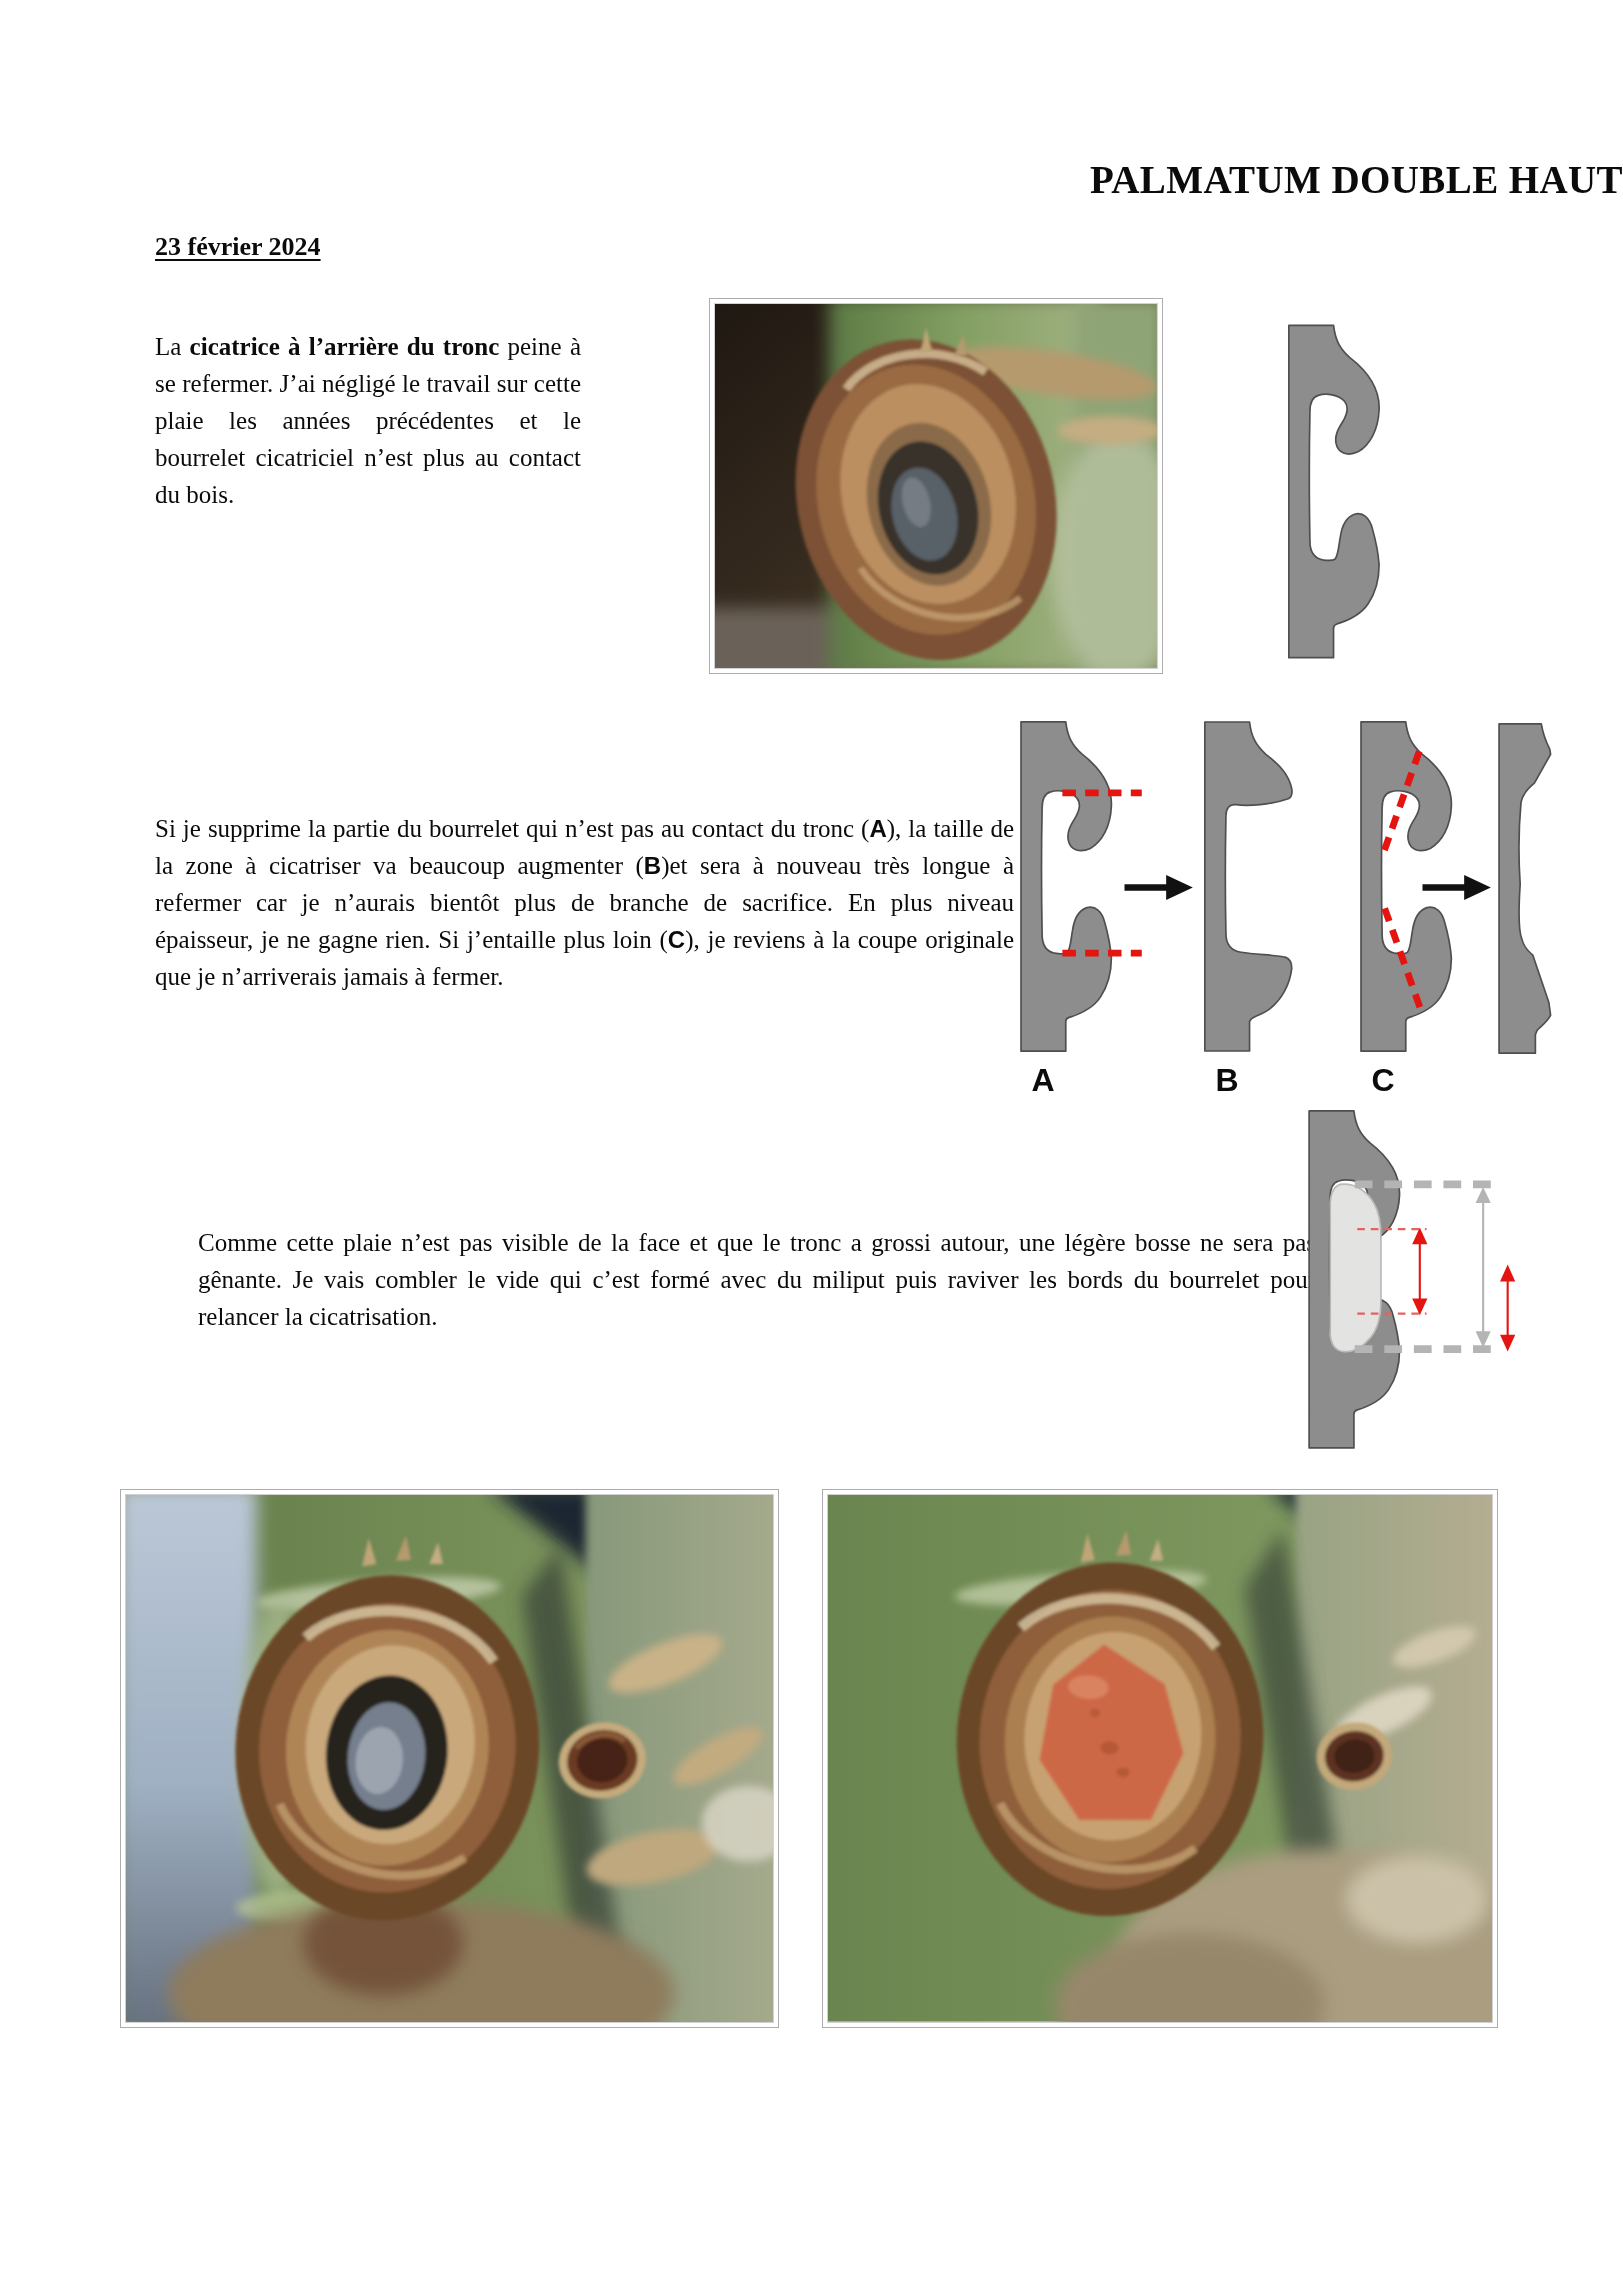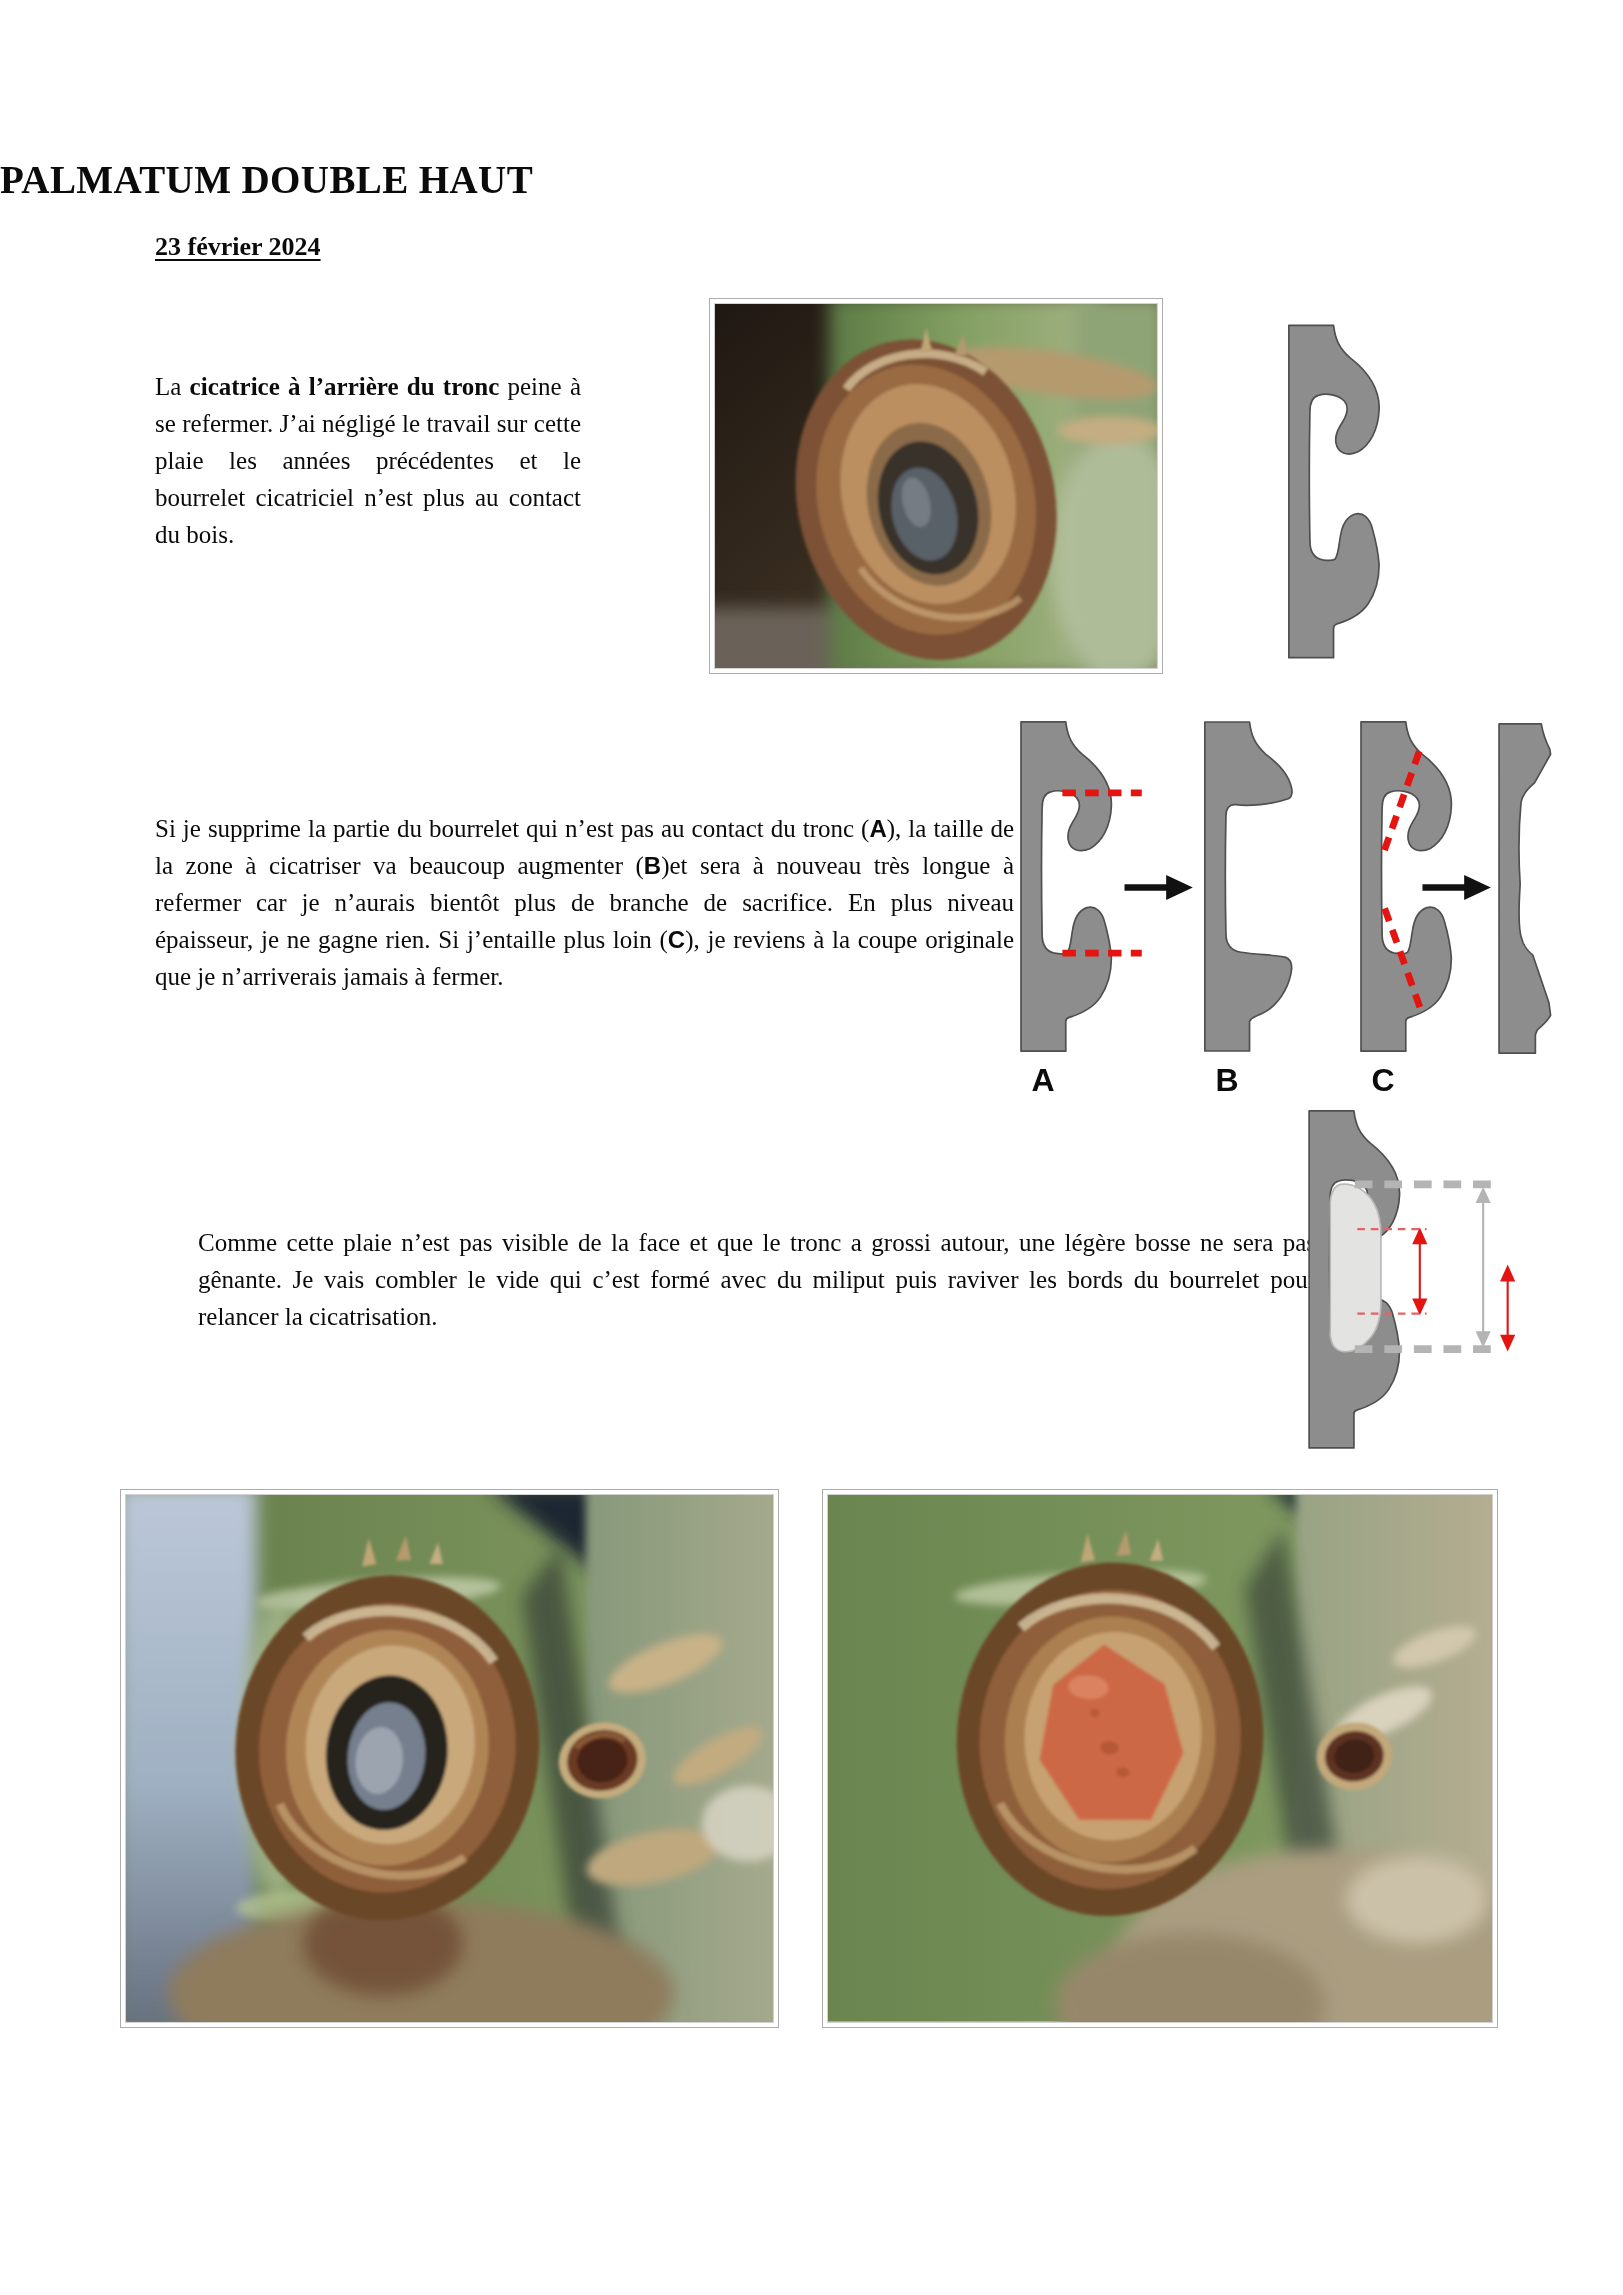--- a/index.html
+++ b/index.html
@@ -1,20 +1,20 @@
 <!DOCTYPE html>
 <html style="--profile_gray: #8d8d8d; --profile_outline: #4f4f4f; --cut_red: #e41410; --soft_red: #e4635e; --guide_gray: #b4b4b4; --arrow_black: #111111; --putty_gray: #e3e3e1; --putty_orange: #cd6847;font-size:13.5px"><head>
 <meta charset="utf-8">
 <style>
   * { margin:0; padding:0; box-sizing:border-box; }
   html,body { background:#ffffff; }
   body { font-family:"Liberation Serif", serif; color:#0b0b0b; }
   .page { position:relative; width:1623px; height:2295px; background:#fff; overflow:hidden; }
   .abs { position:absolute; }
-  .title { left:0; top:157px; width:1623px; text-align:left; font-size:39px; font-weight:bold; letter-spacing:0.4px; }
+  .title { left:0; top:157px; width:1623px; text-align:right; font-size:39px; font-weight:bold; letter-spacing:0.4px; }
   .date { left:155px; top:232px; font-size:26px; font-weight:bold; text-decoration:underline; text-underline-offset:4.2px; }
   .para { font-size:25px; line-height:37px; text-align:justify; }
   .sansbold { font-family:"Liberation Sans", sans-serif; font-weight:bold; font-size:24px; }
   .dlabel { font-family:"Liberation Sans", sans-serif; font-weight:bold; font-size:32px; text-align:center; width:46px; }
   .photo { background:#fff; border:0.8px solid #adadad; padding:4.2px; box-shadow:0 0 0 0 #fff; }
   .photo-inner { width:100%; height:100%; border:0.8px solid #d2d2d2; overflow:hidden; }
   .photo-inner svg { width:100%; height:100%; display:block; }
   svg { display:block; }
   .profile { fill:var(--profile_gray); stroke:var(--profile_outline); stroke-width:2; stroke-linejoin:round; }
   .cutline { stroke:var(--cut_red); stroke-width:8; stroke-dasharray:16 11; fill:none; stroke-linecap:butt; }
@@ -28,21 +28,21 @@
   .putty { fill:var(--putty_gray); stroke:#b9b9b9; stroke-width:2; }
 </style>
 </head>
 <body>
 
 <div class="page">
 
   <div class="abs title">PALMATUM DOUBLE HAUT</div>
   <div class="abs date">23 février 2024</div>
 
-  <p class="abs para" style="left:155px; top:328px; width:426px;margin-top:40px;"><span>La </span><b>cicatrice à l’arrière du tronc</b><span> peine à se refermer. J’ai négligé le travail sur cette plaie les années précédentes et le bourrelet cicatriciel n’est plus au contact du bois.</span></p>
+  <p class="abs para" style="left:155px; top:328px; width:426px;"><span>La </span><b>cicatrice à l’arrière du tronc</b><span> peine à se refermer. J’ai négligé le travail sur cette plaie les années précédentes et le bourrelet cicatriciel n’est plus au contact du bois.</span></p>
 
   <div class="abs photo" style="left:709px; top:298px; width:454px; height:376px;">
     <div class="photo-inner">
       <svg viewBox="0 0 523 431" preserveAspectRatio="none">
         <defs>
           <filter id="b2" x="-40%" y="-40%" width="180%" height="180%">
               <feGaussianBlur stdDeviation="2"></feGaussianBlur>
             </filter>
           <filter id="b5" x="-60%" y="-60%" width="220%" height="220%">
               <feGaussianBlur stdDeviation="5"></feGaussianBlur>

